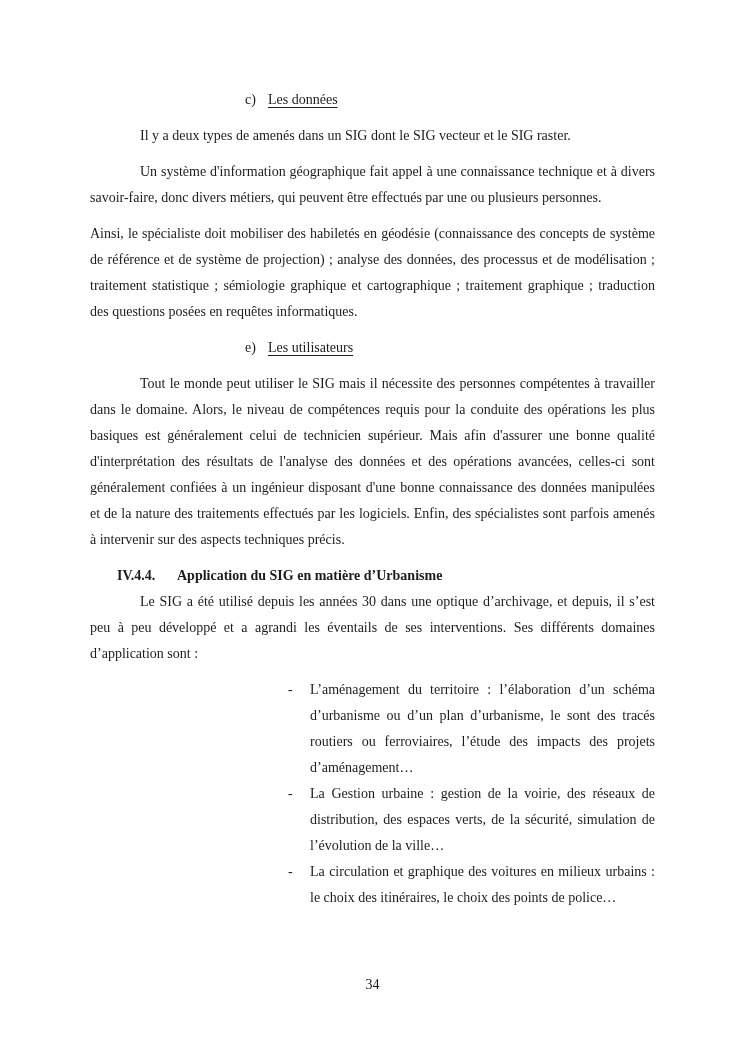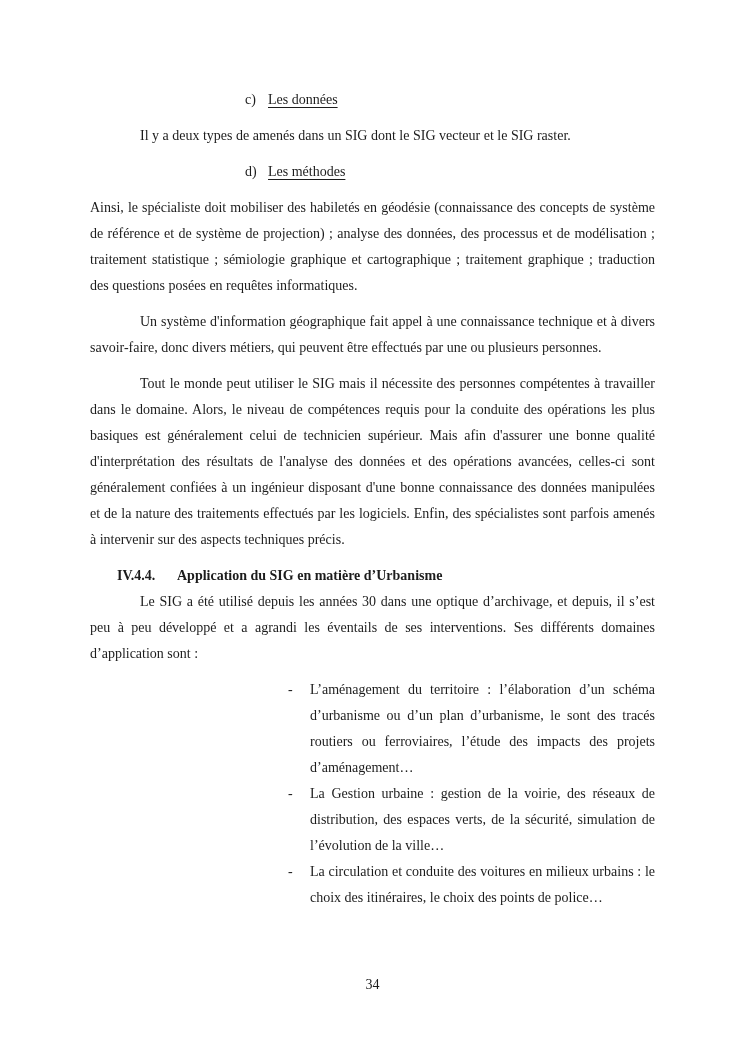--- a/index.html
+++ b/index.html
@@ -82,28 +82,28 @@
 
 <div class="page">
   <div class="content">
 
     <p class="lettered-heading">
       <span class="marker">c)</span><span class="title">Les données</span>
     </p>
 
     <p class="para indent">Il y a deux types de amenés dans un SIG dont le SIG vecteur et le SIG raster.</p>
 
-    <p class="lettered-heading">
-      <span class="marker">d)</span><span class="title">Les méthodes</span>
-    </p>
+
+    <p class="para indent">Un système d'information géographique fait appel à une connaissance technique et à divers savoir-faire, donc divers métiers, qui peuvent être effectués par une ou plusieurs personnes.</p>
 
     <p class="para">Ainsi, le spécialiste doit mobiliser des habiletés en géodésie (connaissance des concepts de système de référence et de système de projection) ; analyse des données, des processus et de modélisation ; traitement statistique ; sémiologie graphique et cartographique ; traitement graphique ; traduction des questions posées en requêtes informatiques.</p>
 
-    <p class="para indent">Un système d'information géographique fait appel à une connaissance technique et à divers savoir-faire, donc divers métiers, qui peuvent être effectués par une ou plusieurs personnes.</p>
-
+    <p class="lettered-heading">
+      <span class="marker">e)</span><span class="title">Les utilisateurs</span>
+    </p>
 
     <p class="para indent">Tout le monde peut utiliser le SIG mais il nécessite des personnes compétentes à travailler dans le domaine. Alors, le niveau de compétences requis pour la conduite des opérations les plus basiques est généralement celui de technicien supérieur. Mais afin d'assurer une bonne qualité d'interprétation des résultats de l'analyse des données et des opérations avancées, celles-ci sont généralement confiées à un ingénieur disposant d'une bonne connaissance des données manipulées et de la nature des traitements effectués par les logiciels. Enfin, des spécialistes sont parfois amenés à intervenir sur des aspects techniques précis.</p>
 
     <p class="numbered-heading">
       <span class="number">IV.4.4.</span><span class="title">Application du SIG en matière d’Urbanisme</span>
     </p>
 
     <p class="para indent">Le SIG a été utilisé depuis les années 30 dans une optique d’archivage, et depuis, il s’est peu à peu développé et a agrandi les éventails de ses interventions. Ses différents domaines d’application sont :</p>
 
     <div class="bullet">
@@ -111,21 +111,21 @@
       <span class="text">L’aménagement du territoire : l’élaboration d’un schéma d’urbanisme ou d’un plan d’urbanisme, le sont des tracés routiers ou ferroviaires, l’étude des impacts des projets d’aménagement…</span>
     </div>
 
     <div class="bullet">
       <span class="dash">-</span>
       <span class="text">La Gestion urbaine : gestion de la voirie, des réseaux de distribution, des espaces verts, de la sécurité, simulation de l’évolution de la ville…</span>
     </div>
 
     <div class="bullet">
       <span class="dash">-</span>
-      <span class="text">La circulation et conduite des voitures en milieux urbains : le choix des itinéraires, le choix des points de police…</span>
+      <span class="text">La circulation et graphique des voitures en milieux urbains : le choix des itinéraires, le choix des points de police…</span>
     </div>
 
   </div>
 
   <div class="footer">
     <span>34</span>
   </div>
 </div>
 
 </body></html>

